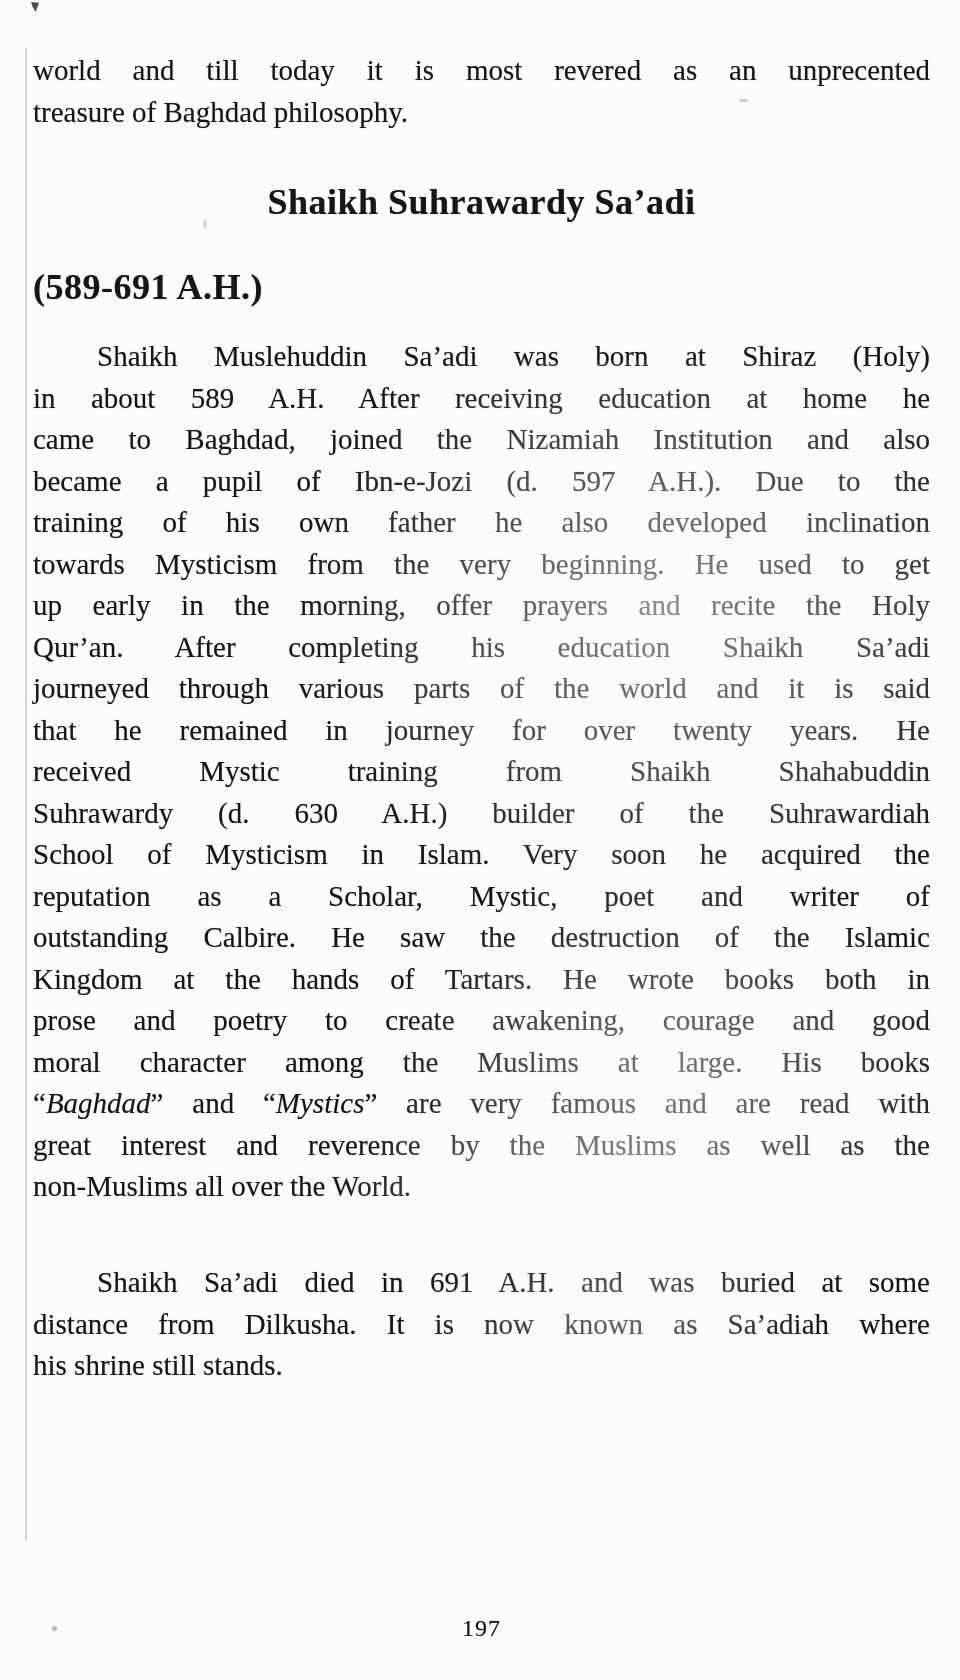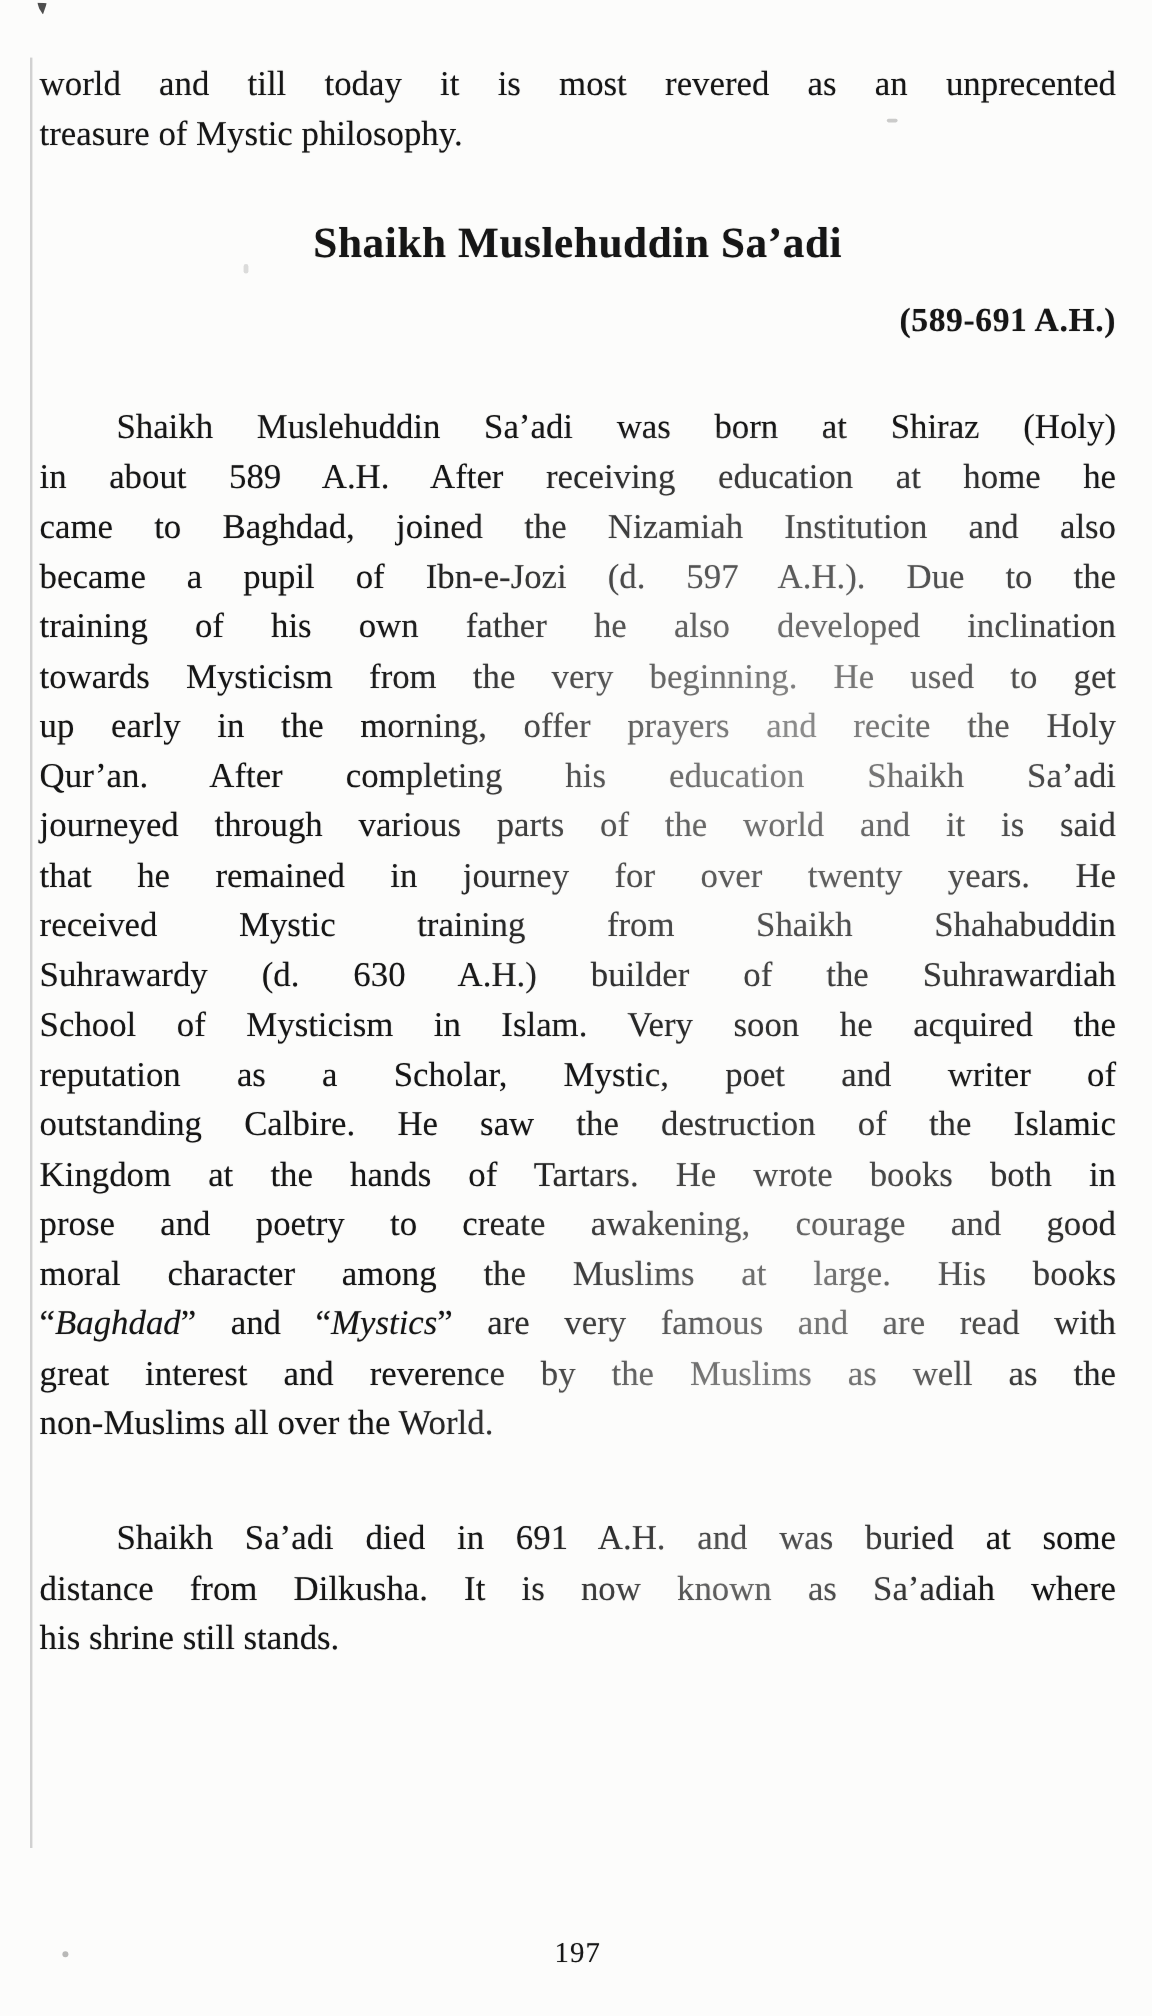--- a/index.html
+++ b/index.html
@@ -33,24 +33,24 @@
   #fragment { top:50px; }
   #heading  {
     top:182px;
     text-align:center;
     font-weight:bold;
     font-size:36px;
     line-height:40px;
     letter-spacing:0.5px;
   }
   #dates {
-    top:248px;
-    text-align:right;
+    top:267px;
+    text-align:left;
     font-weight:bold;
-    font-size:28px;
+    font-size:36px;
     line-height:40px;
     letter-spacing:0.5px;
   }
   #para-bio   { top:336px; }
   #para-death { top:1262px; }
   #para-third { top:1427px; }
   #pagenum {
     top:1606px;
     text-align:center;
     font-size:24px;
@@ -112,24 +112,24 @@
 <div class="page">
 
   <div class="tick-top"></div>
   <div class="vrule"></div>
   <div class="dash-top"></div>
   <div class="speck-mid"></div>
   <div class="dot-bottom"></div>
 
   <div id="fragment" class="textblock noindent">
       <div class="line j">world and till today it is most revered as an unprecented</div>
-      <div class="line">treasure of Mystic philosophy.</div>
+      <div class="line">treasure of Baghdad philosophy.</div>
     </div>
 
-  <div id="heading" class="textblock">Shaikh Muslehuddin Sa’adi</div>
+  <div id="heading" class="textblock">Shaikh Suhrawardy Sa’adi</div>
 
   <div id="dates" class="textblock">(589-691 A.H.)</div>
 
   <div id="para-bio" class="textblock para">
       <div class="line j">Shaikh Muslehuddin Sa’adi was born at Shiraz (Holy)</div>
       <div class="line j">in about 589 A.H. After receiving education at home he</div>
       <div class="line j">came to Baghdad, joined the Nizamiah Institution and also</div>
       <div class="line j">became a pupil of Ibn-e-Jozi (d. 597 A.H.). Due to the</div>
       <div class="line j">training of his own father he also developed inclination</div>
       <div class="line j">towards Mysticism from the very beginning. He used to get</div>

